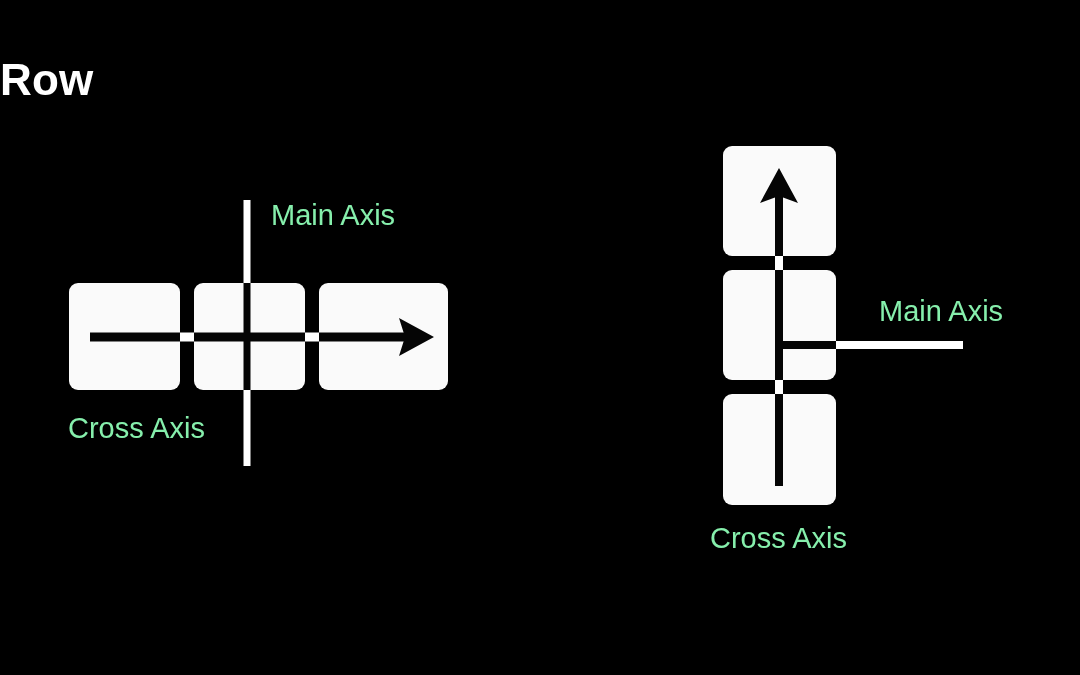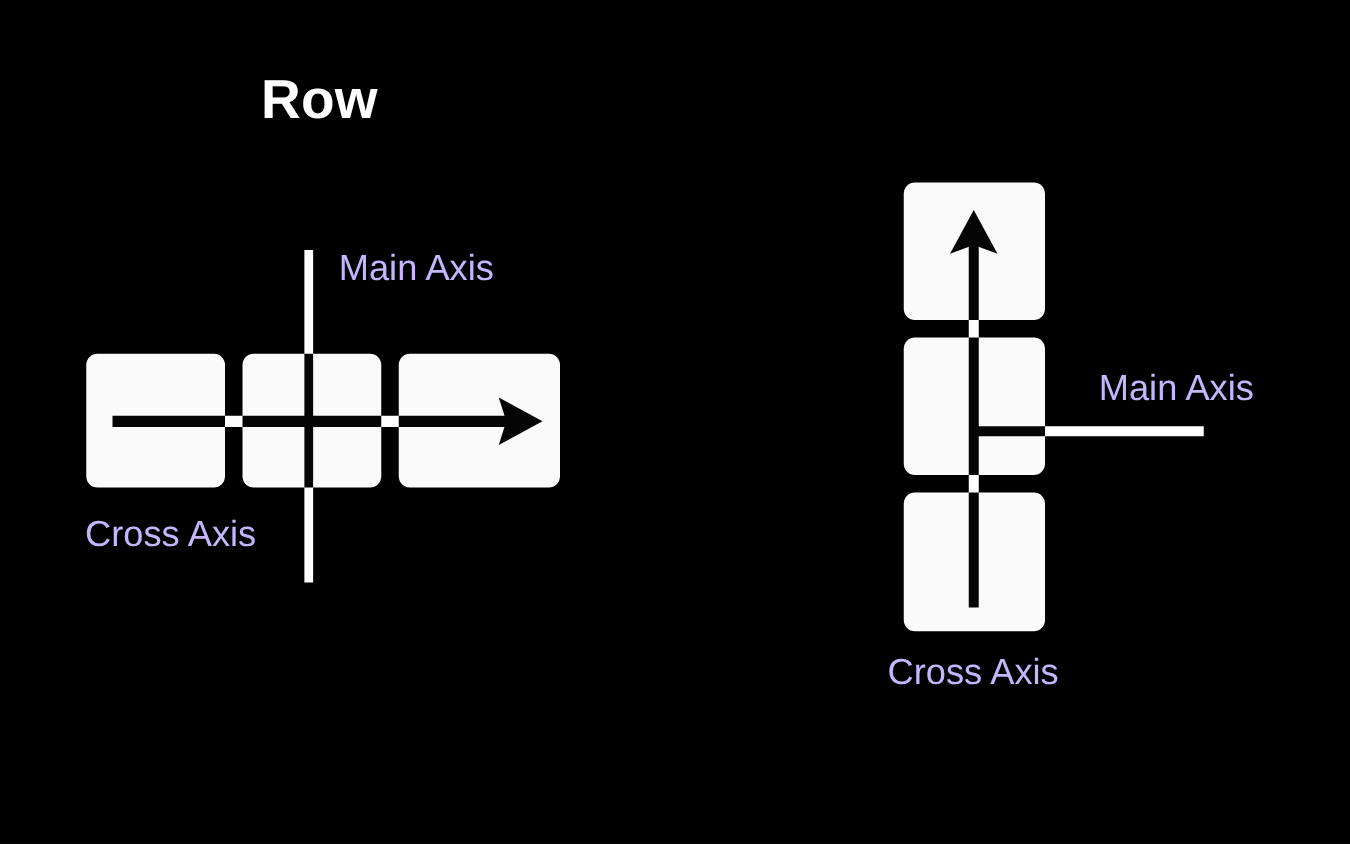--- a/index.html
+++ b/index.html
@@ -26,31 +26,31 @@
   
   .panel-title {
     position: absolute;
     font-size: 44px;
     font-weight: 700;
     letter-spacing: 0.2px;
     line-height: 1;
     white-space: nowrap;
     color: #ffffff;
   }
-  #title-row   { left: 12px;    top: 58px; width: 487px; text-align: center; }
+  #title-row   { left: 0;    top: 58px; width: 487px; }
   #title-col   { left: 590px; top: 58px; width: 365px; text-align: center; }
 
   
   .axis-label {
     position: absolute;
     font-size: 29px;
     font-weight: 400;
     line-height: 1;
     white-space: nowrap;
-    color: #c4b5fd;
+    color: #86efac;
   }
   #row-main-label   { left: 271px; top: 201px; }
   #row-cross-label  { left: 68px;  top: 414px; }
   #col-main-label   { left: 879px; top: 297px; }
   #col-cross-label  { left: 710px; top: 524px; }
 
   
   .boxgroup {
     position: absolute;
   }

